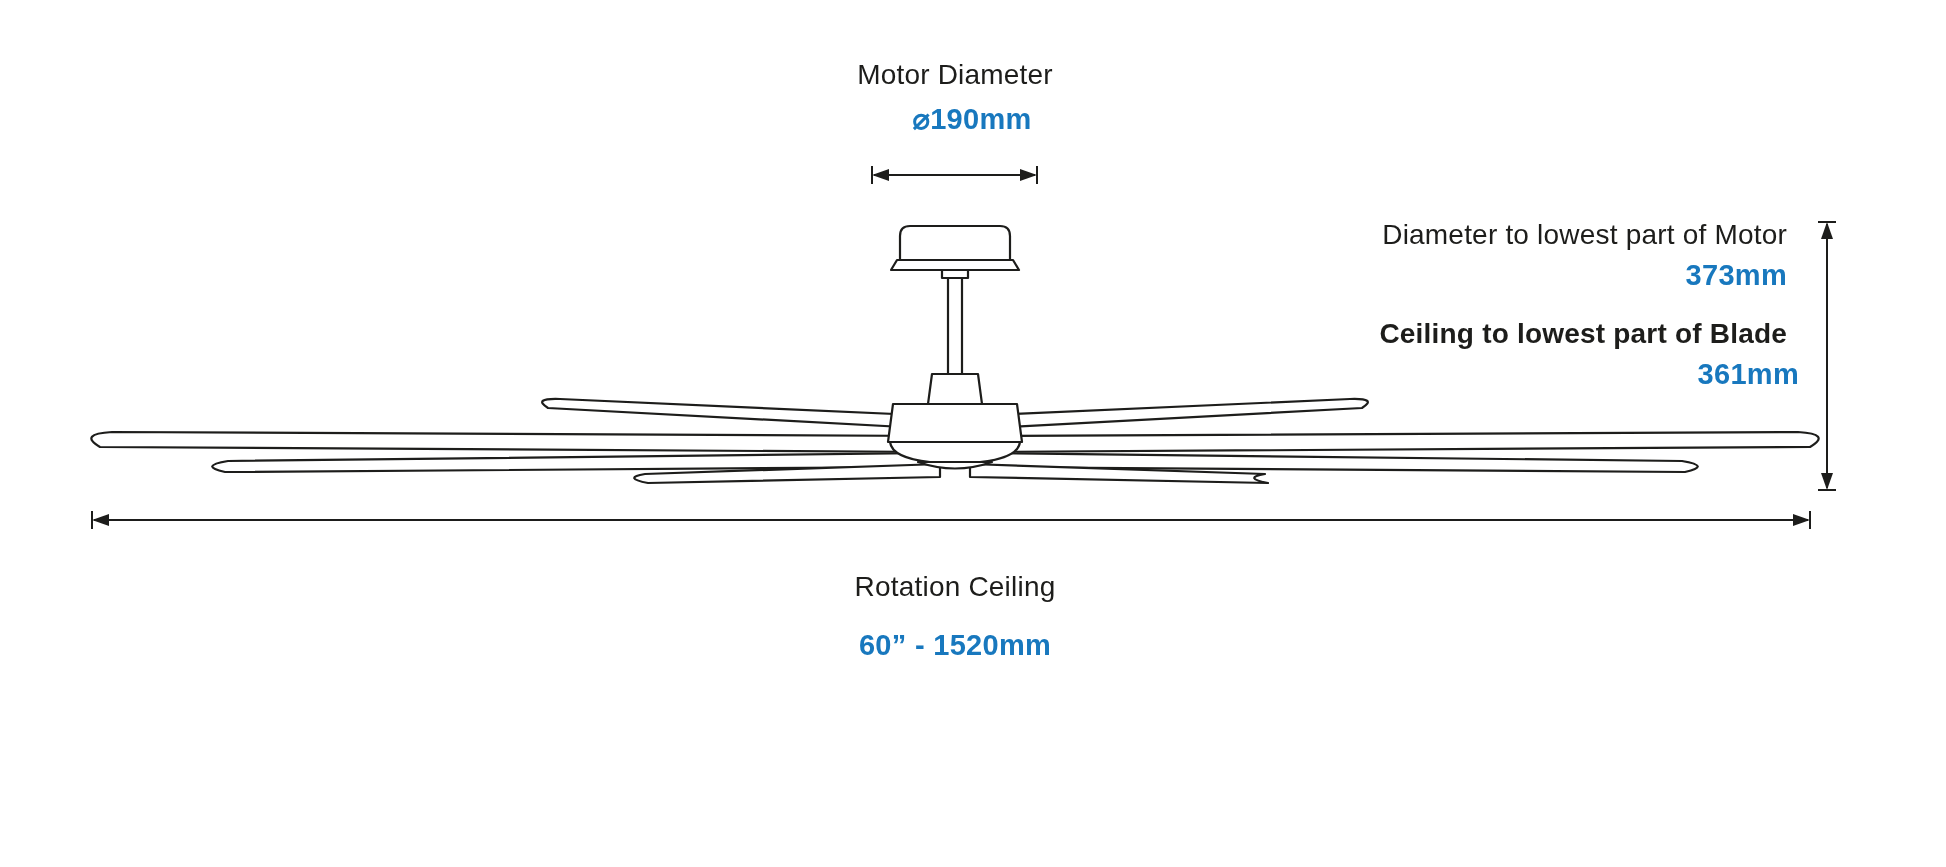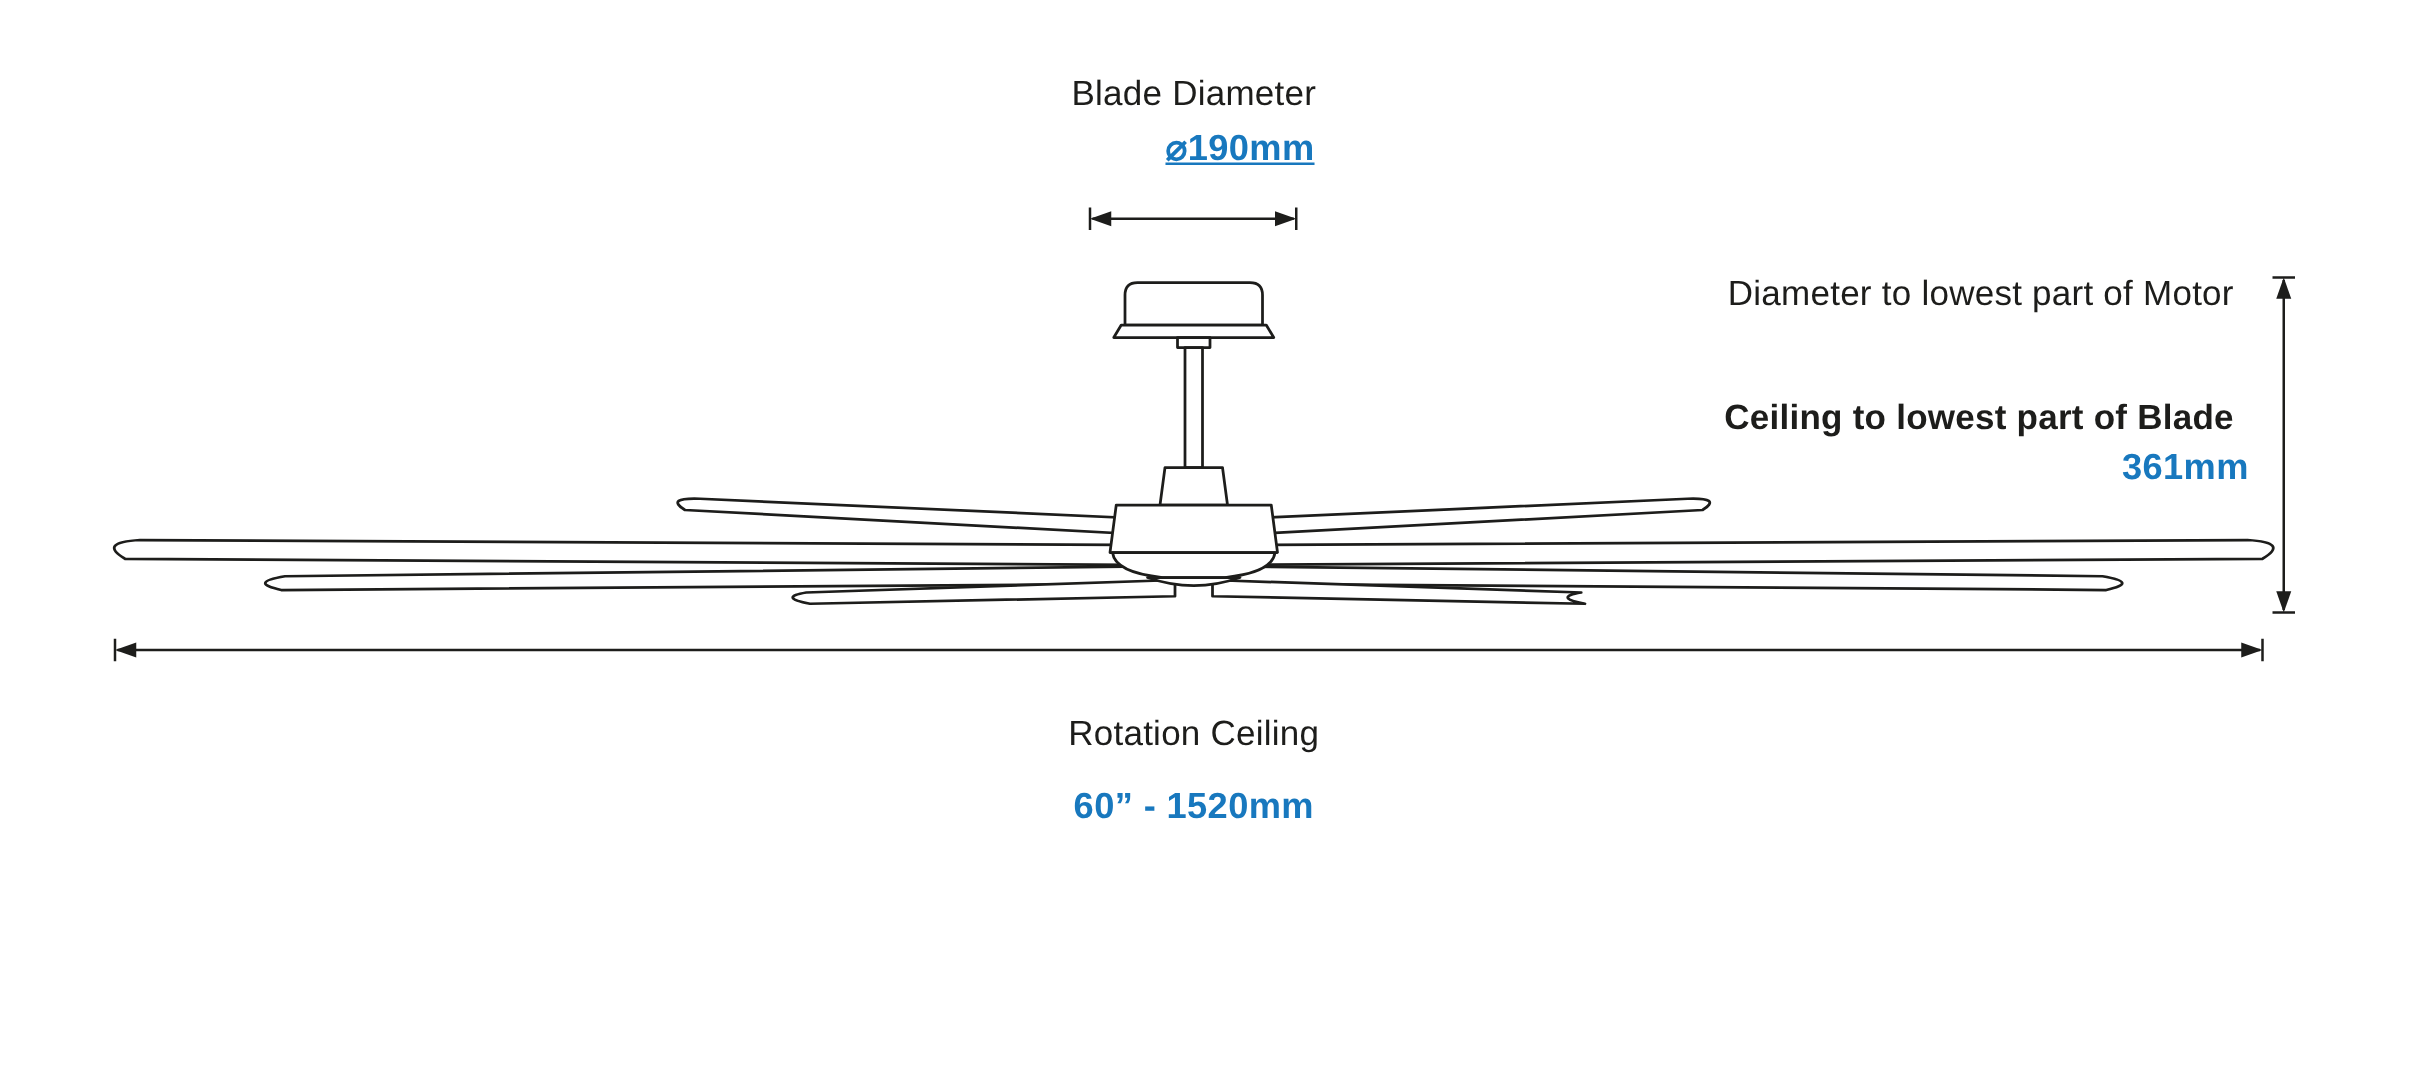--- a/index.html
+++ b/index.html
@@ -75,23 +75,24 @@
 
     <g>
       <line class="line" x1="92" y1="511" x2="92" y2="529"></line>
       <line class="line" x1="1810" y1="511" x2="1810" y2="529"></line>
       <line class="line" x1="94" y1="520" x2="1808" y2="520"></line>
       <path class="arrowfill" d="M92 520 l17 -6 v12 Z"></path>
       <path class="arrowfill" d="M1810 520 l-17 -6 v12 Z"></path>
     </g>
   </svg>
 
-  <div class="lbl center" style="left:655px;top:58px;width:600px;">Blade Diameter</div>
-  <div class="val center" style="left:692px;top:102px;width:600px;text-decoration:underline;">⌀190mm</div>
+  <div class="lbl center" style="left:655px;top:58px;width:600px;">Motor Diameter</div>
+  <div class="val center" style="left:672px;top:102px;width:600px;">⌀190mm</div>
 
   <div class="lbl right" style="right:159px;top:218px;width:700px;">Diameter to lowest part of Motor</div>
+  <div class="val right" style="right:159px;top:258px;width:700px;">373mm</div>
   <div class="lbl right" style="right:159px;top:317px;width:700px;font-weight:bold;">Ceiling to lowest part of Blade</div>
   <div class="val right" style="right:147px;top:357px;width:700px;">361mm</div>
 
   <div class="lbl center" style="left:655px;top:570px;width:600px;">Rotation Ceiling</div>
   <div class="val center" style="left:655px;top:628px;width:600px;">60” - 1520mm</div>
 
 </div>
 
 </body></html>

